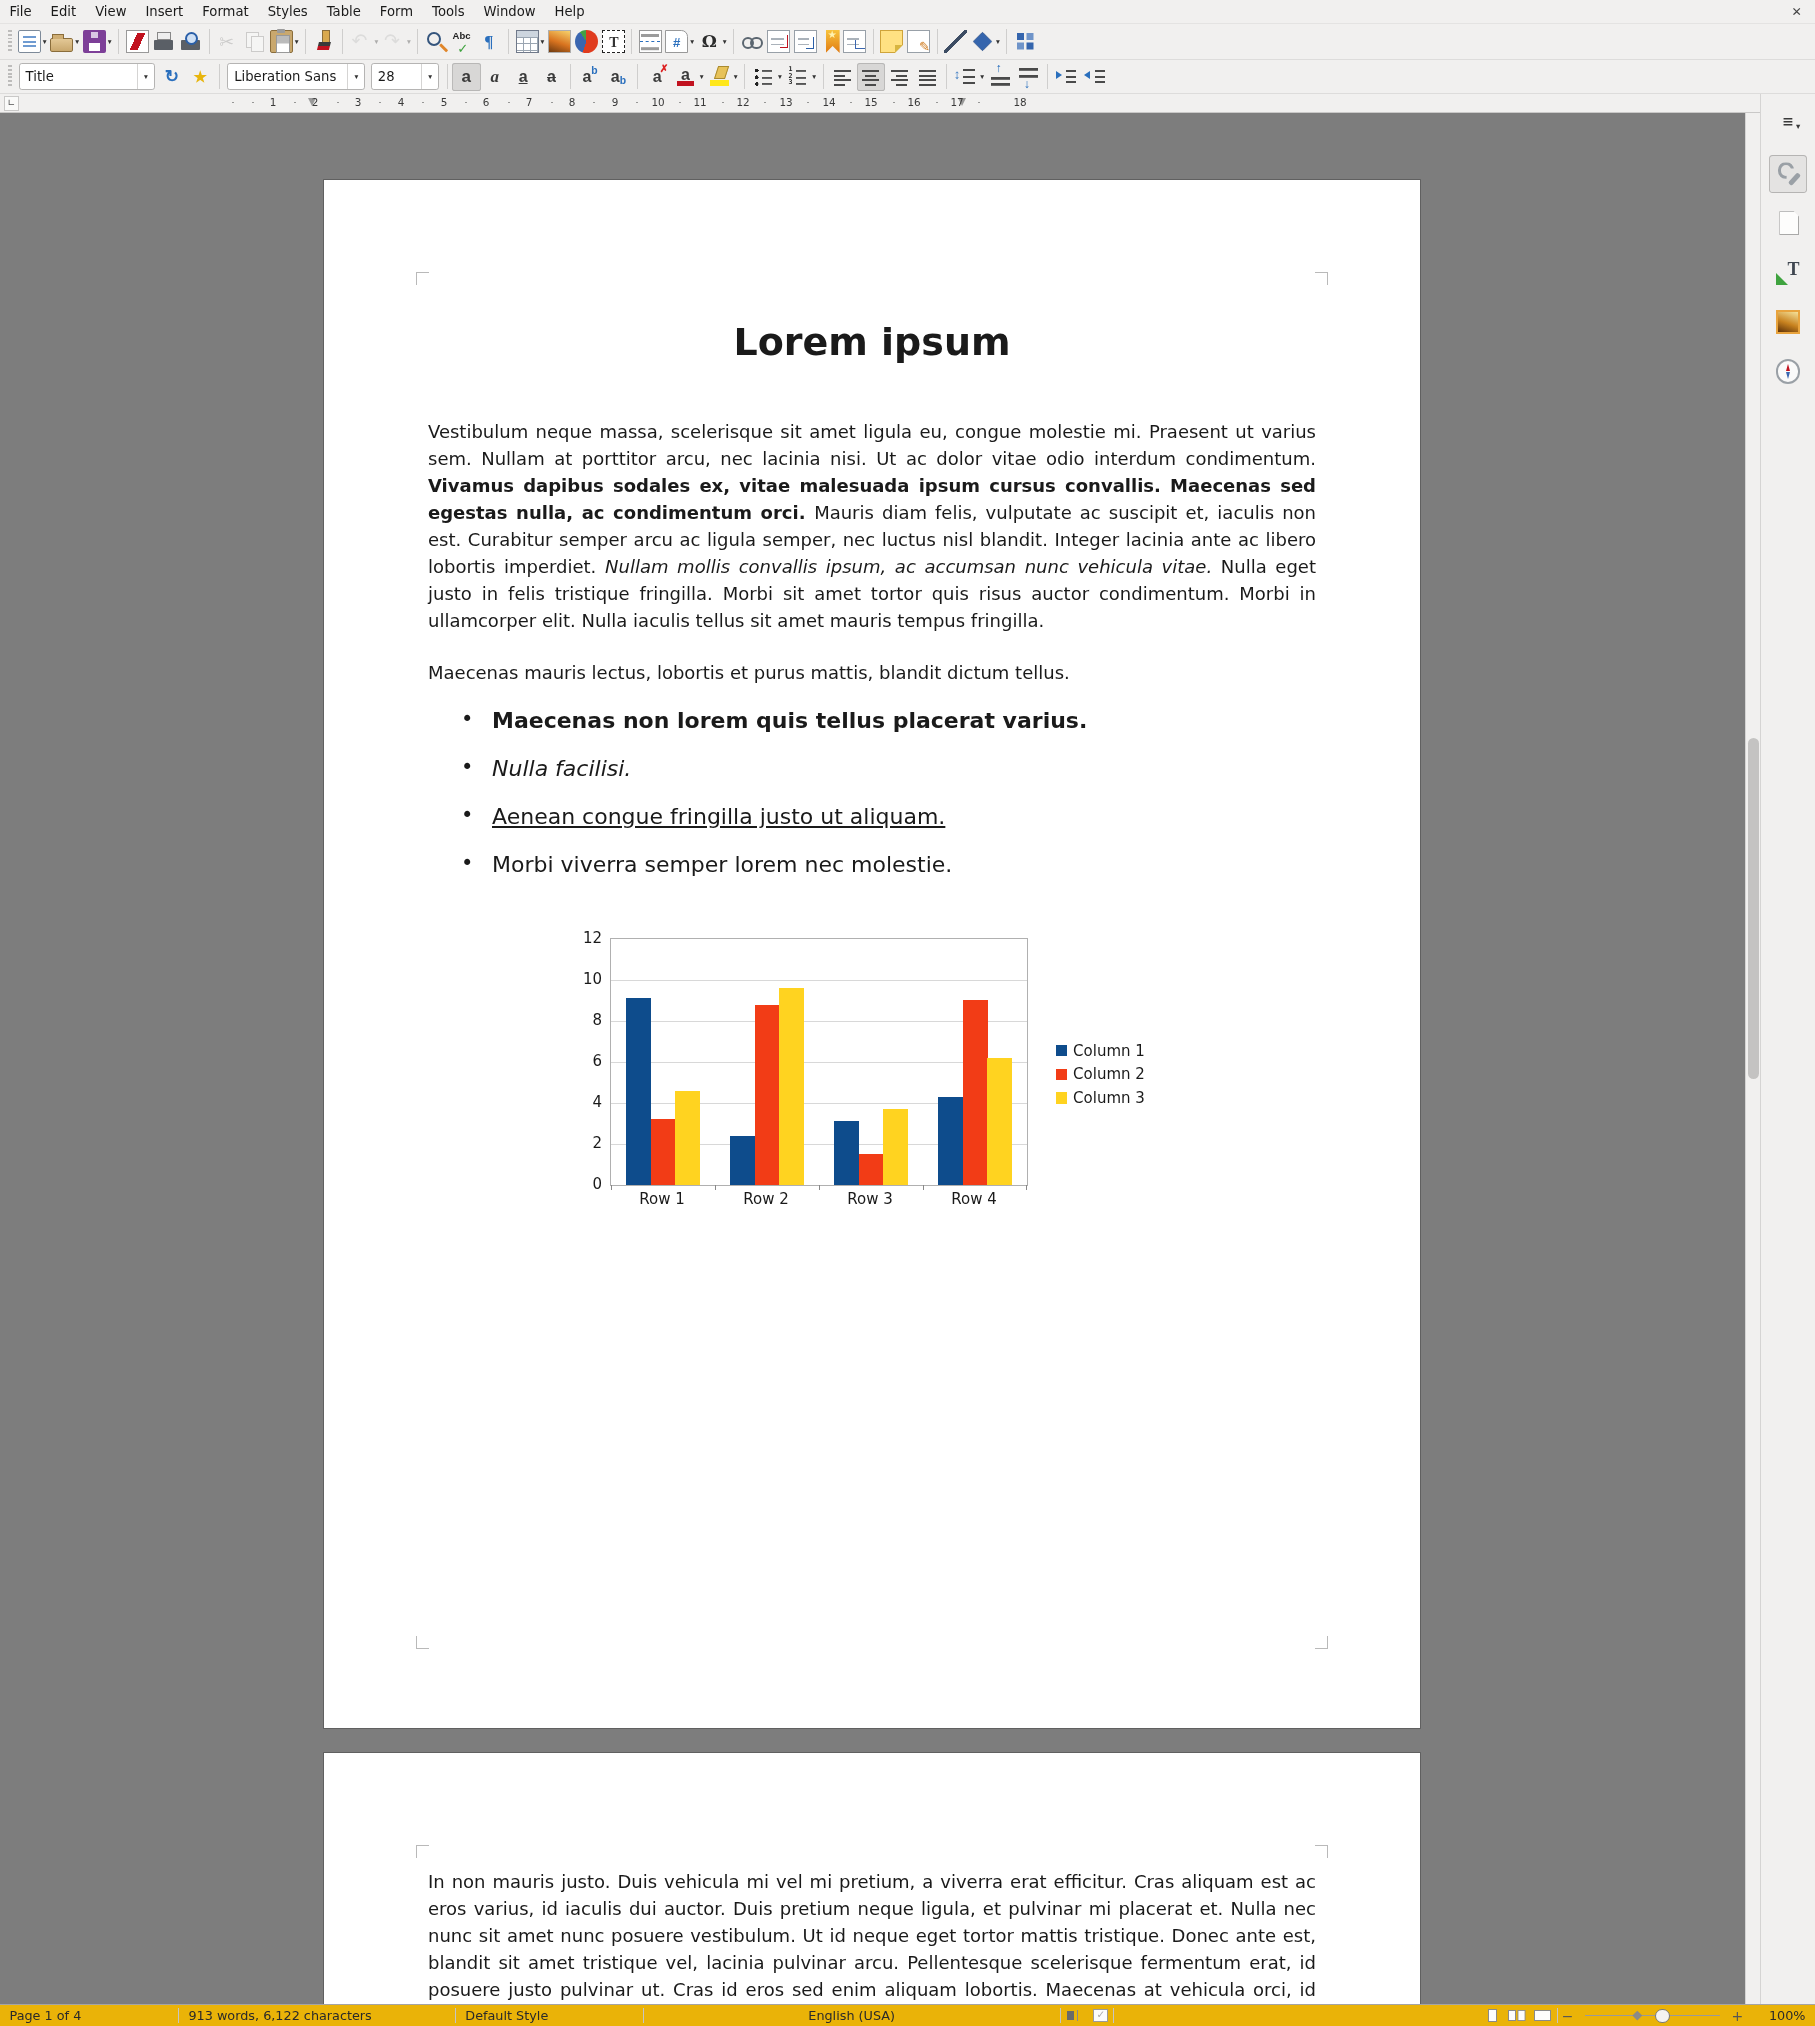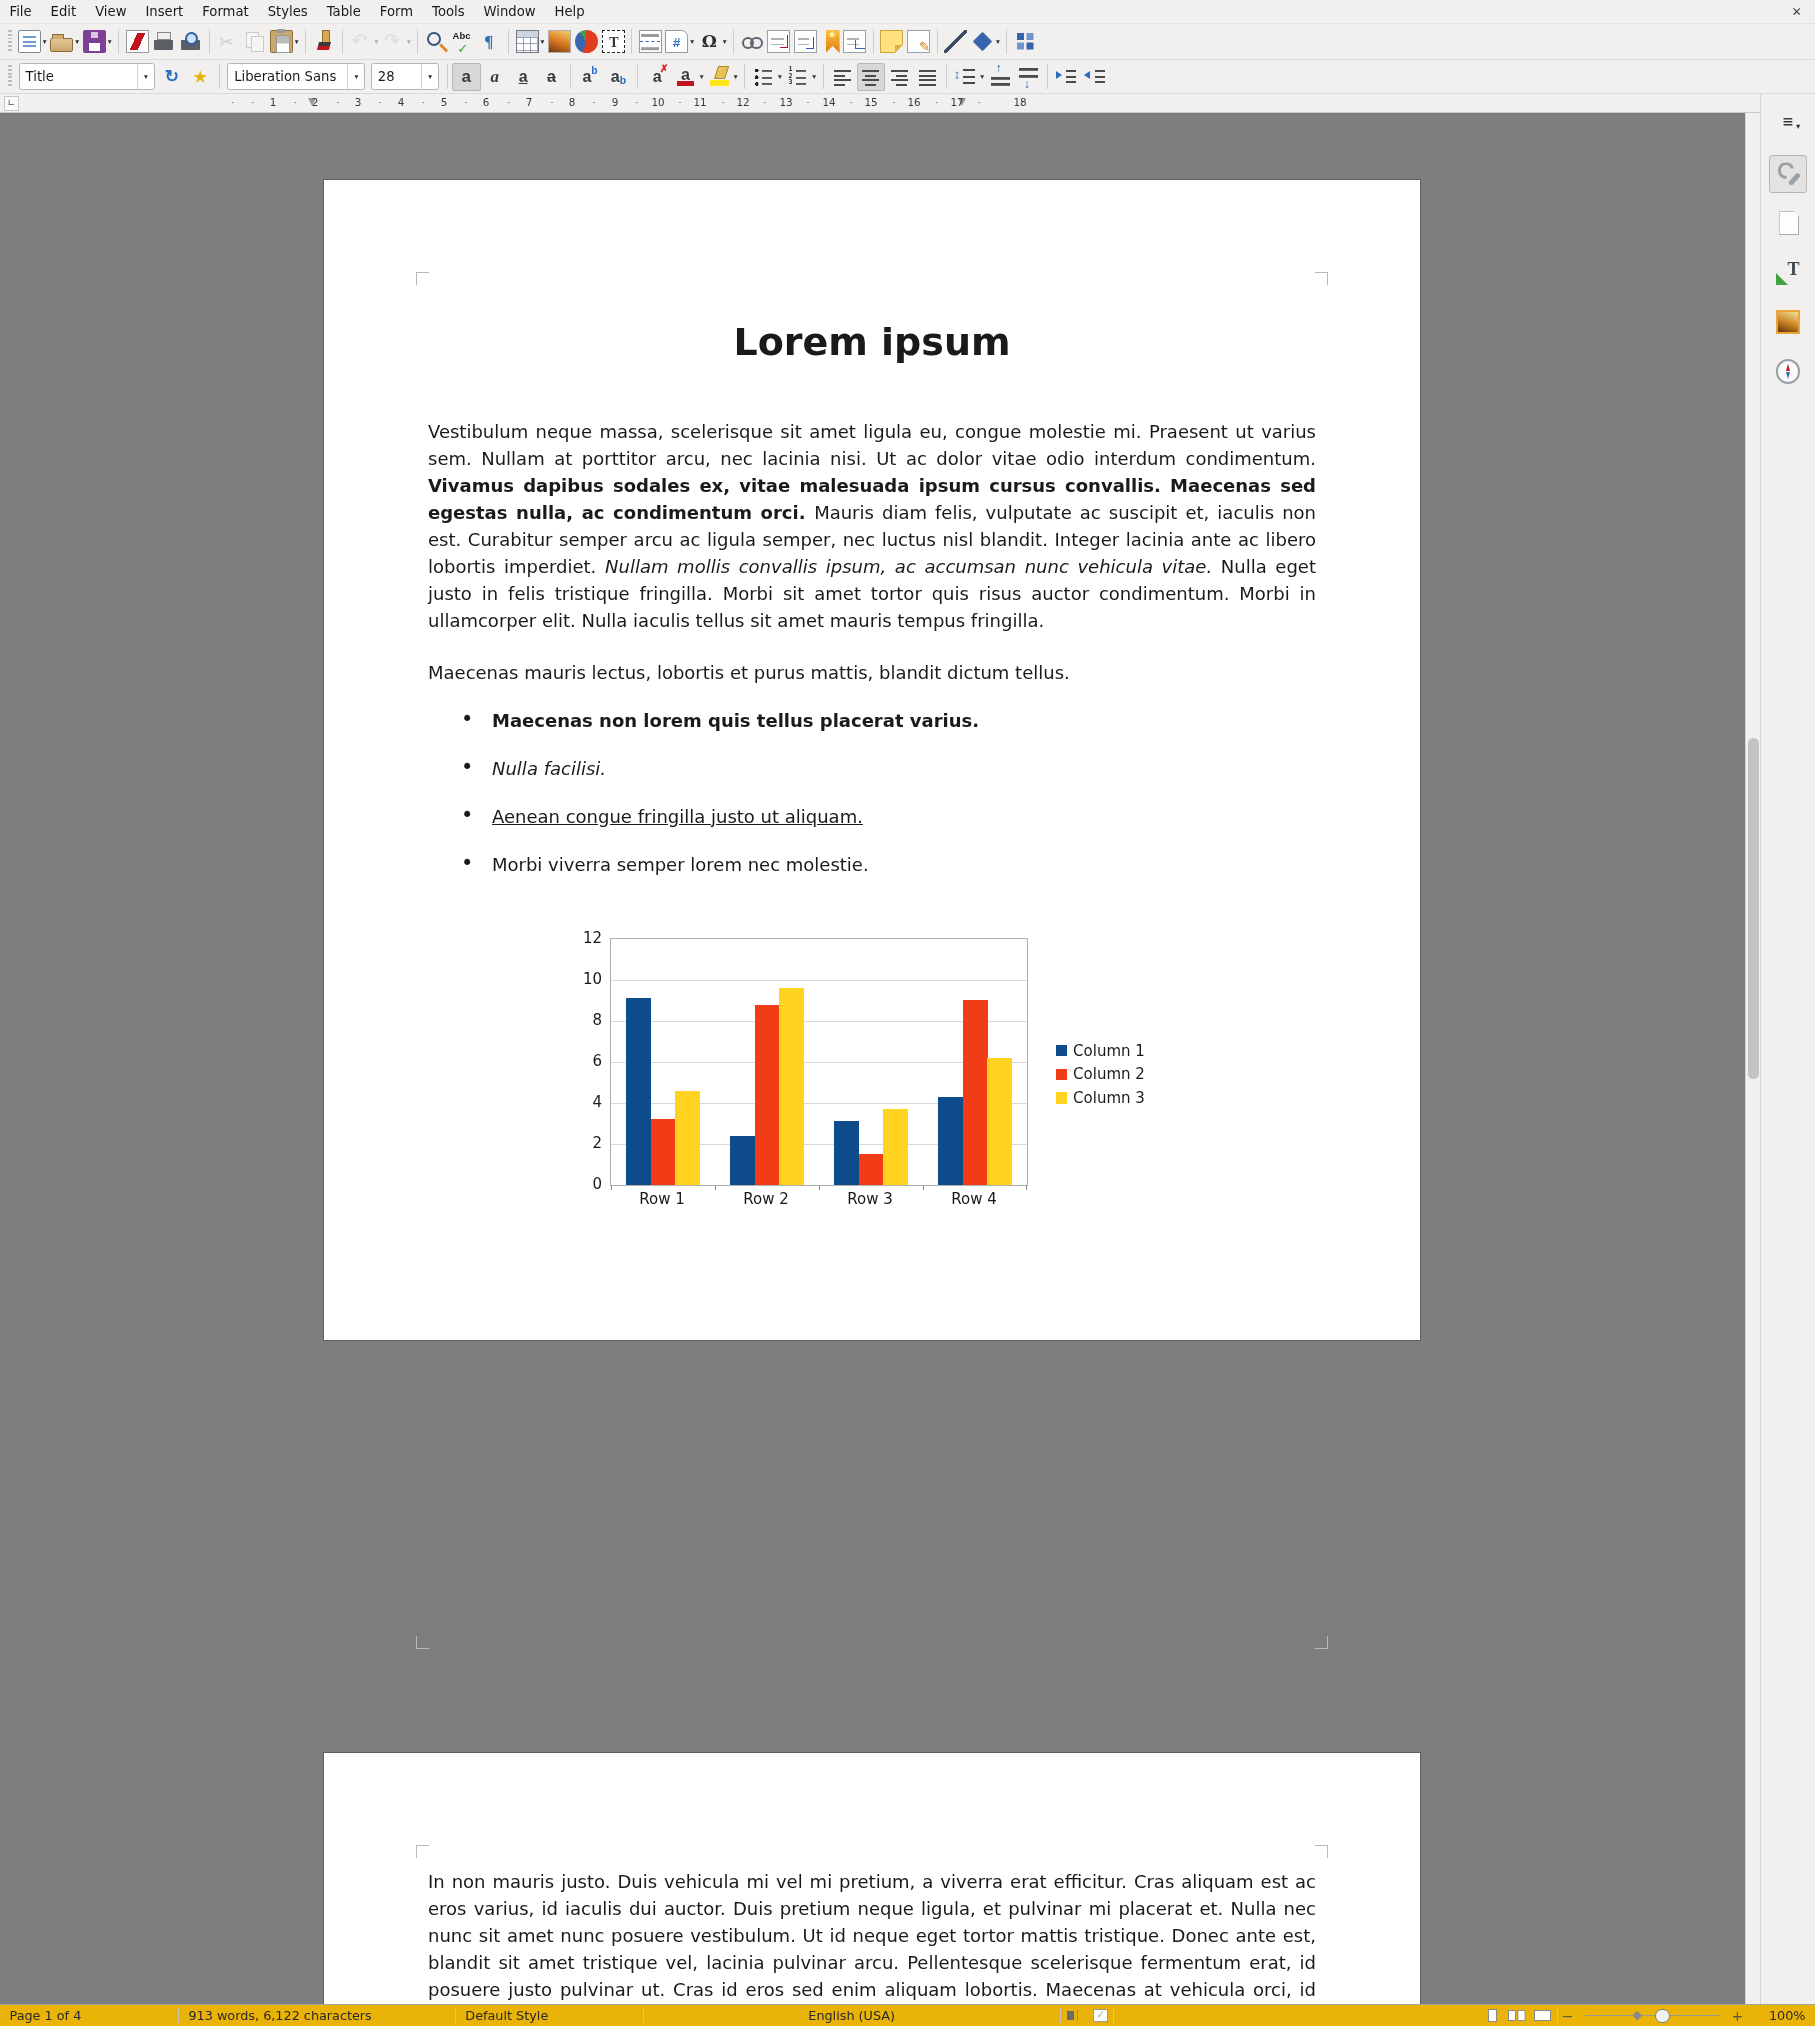--- a/index.html
+++ b/index.html
@@ -168,33 +168,33 @@
          border-bottom:0.9px solid #c9c8c7;font-size:10.4px;color:#3a3a3a;}
   #tabsel{position:absolute;left:3.8px;top:1.9px;width:13.2px;height:13.2px;border:0.9px solid #c9c8c7;
           background:#fafaf9;font-size:9.5px;line-height:12.3px;text-align:center;color:#555;}
   .rnum{position:absolute;top:1.9px;transform:translateX(-50%);}
   .rtick{position:absolute;top:7.6px;width:1.9px;height:1.9px;background:#8a8a8a;border-radius:50%;}
   .rmark{position:absolute;top:3.8px;width:0;height:0;border-left:4.7px solid transparent;
          border-right:4.7px solid transparent;border-top:8.5px solid #9a9a9a;}
   
   #canvas{position:absolute;left:0;top:113px;width:1761px;height:1893px;background:#7d7d7d;overflow:hidden;}
   .page{position:absolute;left:324px;width:1096px;background:#fff;box-shadow:0 0 0 0.9px #5e5e5e;}
-  #page1{top:67px;height:1160px;}
+  #page1{top:67px;height:1548px;}
   #page2{top:1640px;height:473px;}
   .corner{position:absolute;width:12.3px;height:12.3px;border:0 solid #b9b9b9;}
   .c-tl{border-left-width:0.9px;border-top-width:0.9px;}
   .c-tr{border-right-width:0.9px;border-top-width:0.9px;}
   .c-bl{border-left-width:0.9px;border-bottom-width:0.9px;}
   .c-br{border-right-width:0.9px;border-bottom-width:0.9px;}
   .textarea{padding:0 104px;}
   #doc-title{margin-top:140px;font-size:38px;font-weight:bold;text-align:center;line-height:45px;}
   #doc-heading{margin-top:76px;font-size:25.6px;font-weight:bold;line-height:39px;text-align:justify;text-indent:34px;}
   .body-para{margin-top:53px;font-size:18px;line-height:27px;text-align:justify;}
   #para2{margin-top:24.6px;font-size:18px;line-height:27px;}
-  #bullet-list{margin:21px 0 0 33px;padding:0;list-style:none;font-size:18px;line-height:27px;}
+  #bullet-list{margin:21px 0 0 33px;padding:0;list-style:none;font-size:22px;line-height:27px;}
   #bullet-list li{position:relative;padding-left:31px;margin-bottom:21px;}
   #bullet-list li::before{content:"•";position:absolute;left:0;top:-0.9px;font-size:21px;}
   .b-bold{font-weight:bold;} .b-italic{font-style:italic;} .b-under{text-decoration:underline;}
   
   #chart{margin:49px 0 0 142px;position:relative;width:606px;height:312px;font-size:15px;}
   #plot{position:absolute;left:40px;top:11.4px;width:416px;height:246px;border:0.9px solid #b0b0b0;background:#fff;}
   .gline{position:absolute;left:0;right:0;height:0.9px;background:#d8d8d8;}
   .ylab{position:absolute;width:32px;text-align:right;transform:translateY(-50%);}
   .bargrp{position:absolute;bottom:0;width:104px;height:100%;}
   .bar{position:absolute;bottom:0;width:24.6px;}

